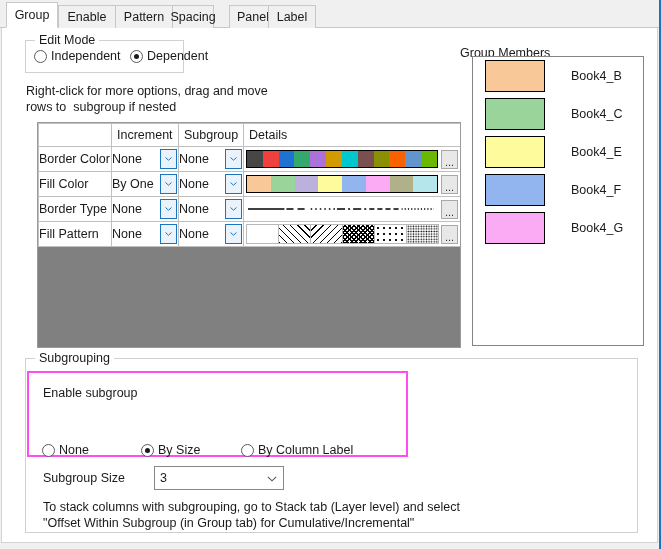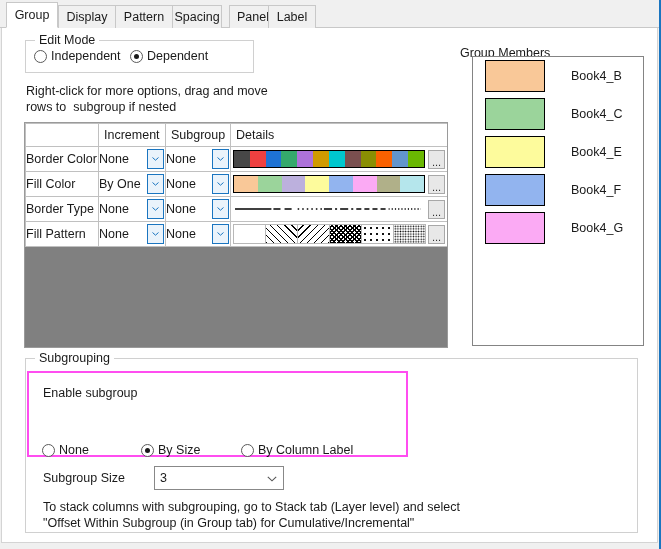--- a/index.html
+++ b/index.html
@@ -283,45 +283,45 @@
   }
 </style>
 </head>
 <body>
 
 <div id="root">
 
   <div class="tabstrip">
     <div class="tabstrip-line"></div>
     <div class="tab active" style="left:6px;   width:52px;">Group</div>
-    <div class="tab" style="left:58px;  width:58px;">Display</div>
+    <div class="tab" style="left:58px;  width:58px;">Enable</div>
     <div class="tab" style="left:115px; width:58px;">Pattern</div>
-    <div class="tab" style="left:172px; width:50px;">Spacing</div>
+    <div class="tab" style="left:172px; width:42px;">Spacing</div>
     <div class="tab" style="left:229px; width:48px;">Panel</div>
     <div class="tab" style="left:268px; width:48px;">Label</div>
   </div>
 
   <div class="panel-body">
 
-    <div class="groupbox" style="left:23px; top:12px; width:229px; height:33px;">
+    <div class="groupbox" style="left:23px; top:12px; width:159px; height:33px;">
       <span class="groupbox-title">Edit Mode</span>
       <div class="radio-row" style="position:absolute; left:8px; top:8px;">
         <span class="radio"></span>
         <span class="radio-label">Independent</span>
       </div>
       <div class="radio-row" style="position:absolute; left:104px; top:8px;">
         <span class="radio checked"></span>
         <span class="radio-label">Dependent</span>
       </div>
     </div>
 
     <div class="static-text" style="left:24px; top:55px;">Right-click for more options, drag and move</div>
     <div class="static-text" style="left:24px; top:71px;">rows to  subgroup if nested</div>
 
-    <div class="grid-outer" style="left:22px; top:94px; width:424px; height:226px;">
+    <div class="grid-outer" style="left:35px; top:94px; width:424px; height:226px;">
       <table class="grid-table">
         <colgroup>
           <col style="width:73px">
             <col style="width:67px">
             <col style="width:65px">
             <col style="width:217px">
         </colgroup>
         <thead>
           <tr>
             <th></th>

